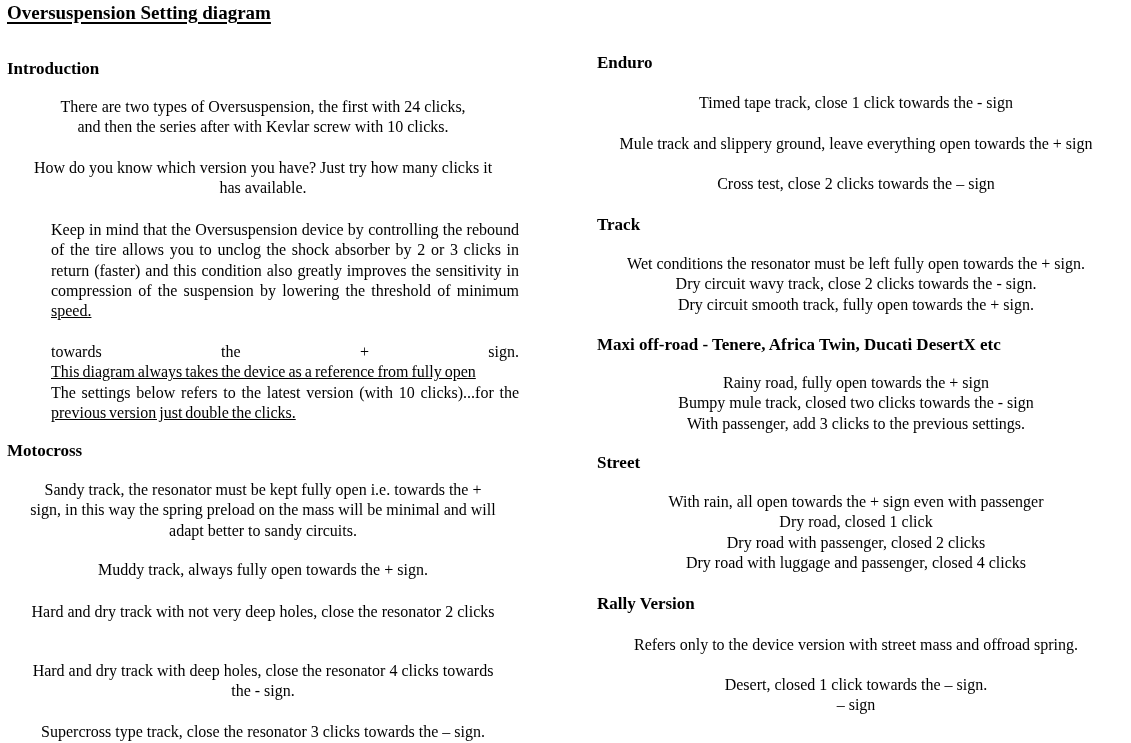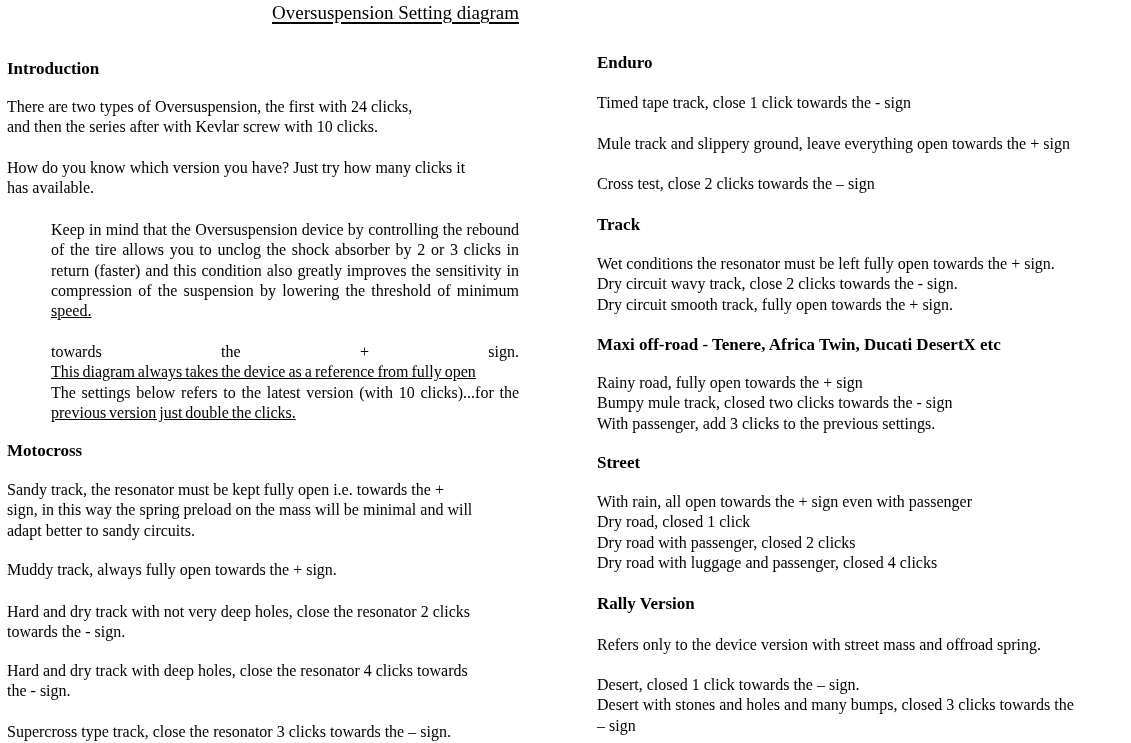--- a/index.html
+++ b/index.html
@@ -8,28 +8,28 @@
     background: #ffffff; color: #000000;
     font-family: "Liberation Serif", "DejaVu Serif", serif;
     font-size: 16px; line-height: 20.3px;
     position: relative; overflow: hidden;
   }
   .col { position: absolute; top: 0; }
   #col-left  { left: 7px;  width: 512px; }
   #col-right { left: 597px; width: 518px; }
   .block { position: absolute; left: 0; right: 0; }
   .doc-title {
-    font-size: 19px; font-weight: normal; text-align: right;
+    font-size: 19px; font-weight: bold; text-align: left;
     line-height: 26px;
     text-decoration: underline;
     text-decoration-thickness: 2px;
     text-underline-offset: 3px;
   }
   .heading { font-weight: bold; font-size: 17px; }
-  .para > div { text-align: left; white-space: nowrap; }
+  .para > div { text-align: center; white-space: nowrap; }
   .jblock { word-spacing: -1px; }
   .jblock > div {
     white-space: normal;
     text-align: justify;
     text-align-last: justify;
     margin-left: 44px;
   }
   .jblock > div:last-child { text-align: left; text-align-last: left; text-decoration: underline; }
 </style>
 </head>
@@ -67,21 +67,20 @@
   <div class="block para" style="top:480px">
       <div>Sandy track, the resonator must be kept fully open i.e. towards the +</div>
       <div>sign, in this way the spring preload on the mass will be minimal and will</div>
       <div>adapt better to sandy circuits.</div>
     </div>
   <div class="block para" style="top:560px">
       <div>Muddy track, always fully open towards the + sign.</div>
     </div>
   <div class="block para" style="top:602px">
       <div>Hard and dry track with not very deep holes, close the resonator 2 clicks</div>
-      <div>towards the - sign.</div>
     </div>
   <div class="block para" style="top:661px">
       <div>Hard and dry track with deep holes, close the resonator 4 clicks towards</div>
       <div>the - sign.</div>
     </div>
   <div class="block para" style="top:722px">
       <div>Supercross type track, close the resonator 3 clicks towards the – sign.</div>
     </div>
 </div>
 
@@ -118,16 +117,15 @@
       <div>Dry road with passenger, closed 2 clicks</div>
       <div>Dry road with luggage and passenger, closed 4 clicks</div>
     </div>
 
   <div class="block heading" style="top:594px">Rally Version</div>
   <div class="block para" style="top:635px">
       <div>Refers only to the device version with street mass and offroad spring.</div>
     </div>
   <div class="block para" style="top:675px">
       <div>Desert, closed 1 click towards the – sign.</div>
-      <div>Desert with stones and holes and many bumps, closed 3 clicks towards the</div>
       <div>– sign</div>
     </div>
 </div>
 
 </body></html>

